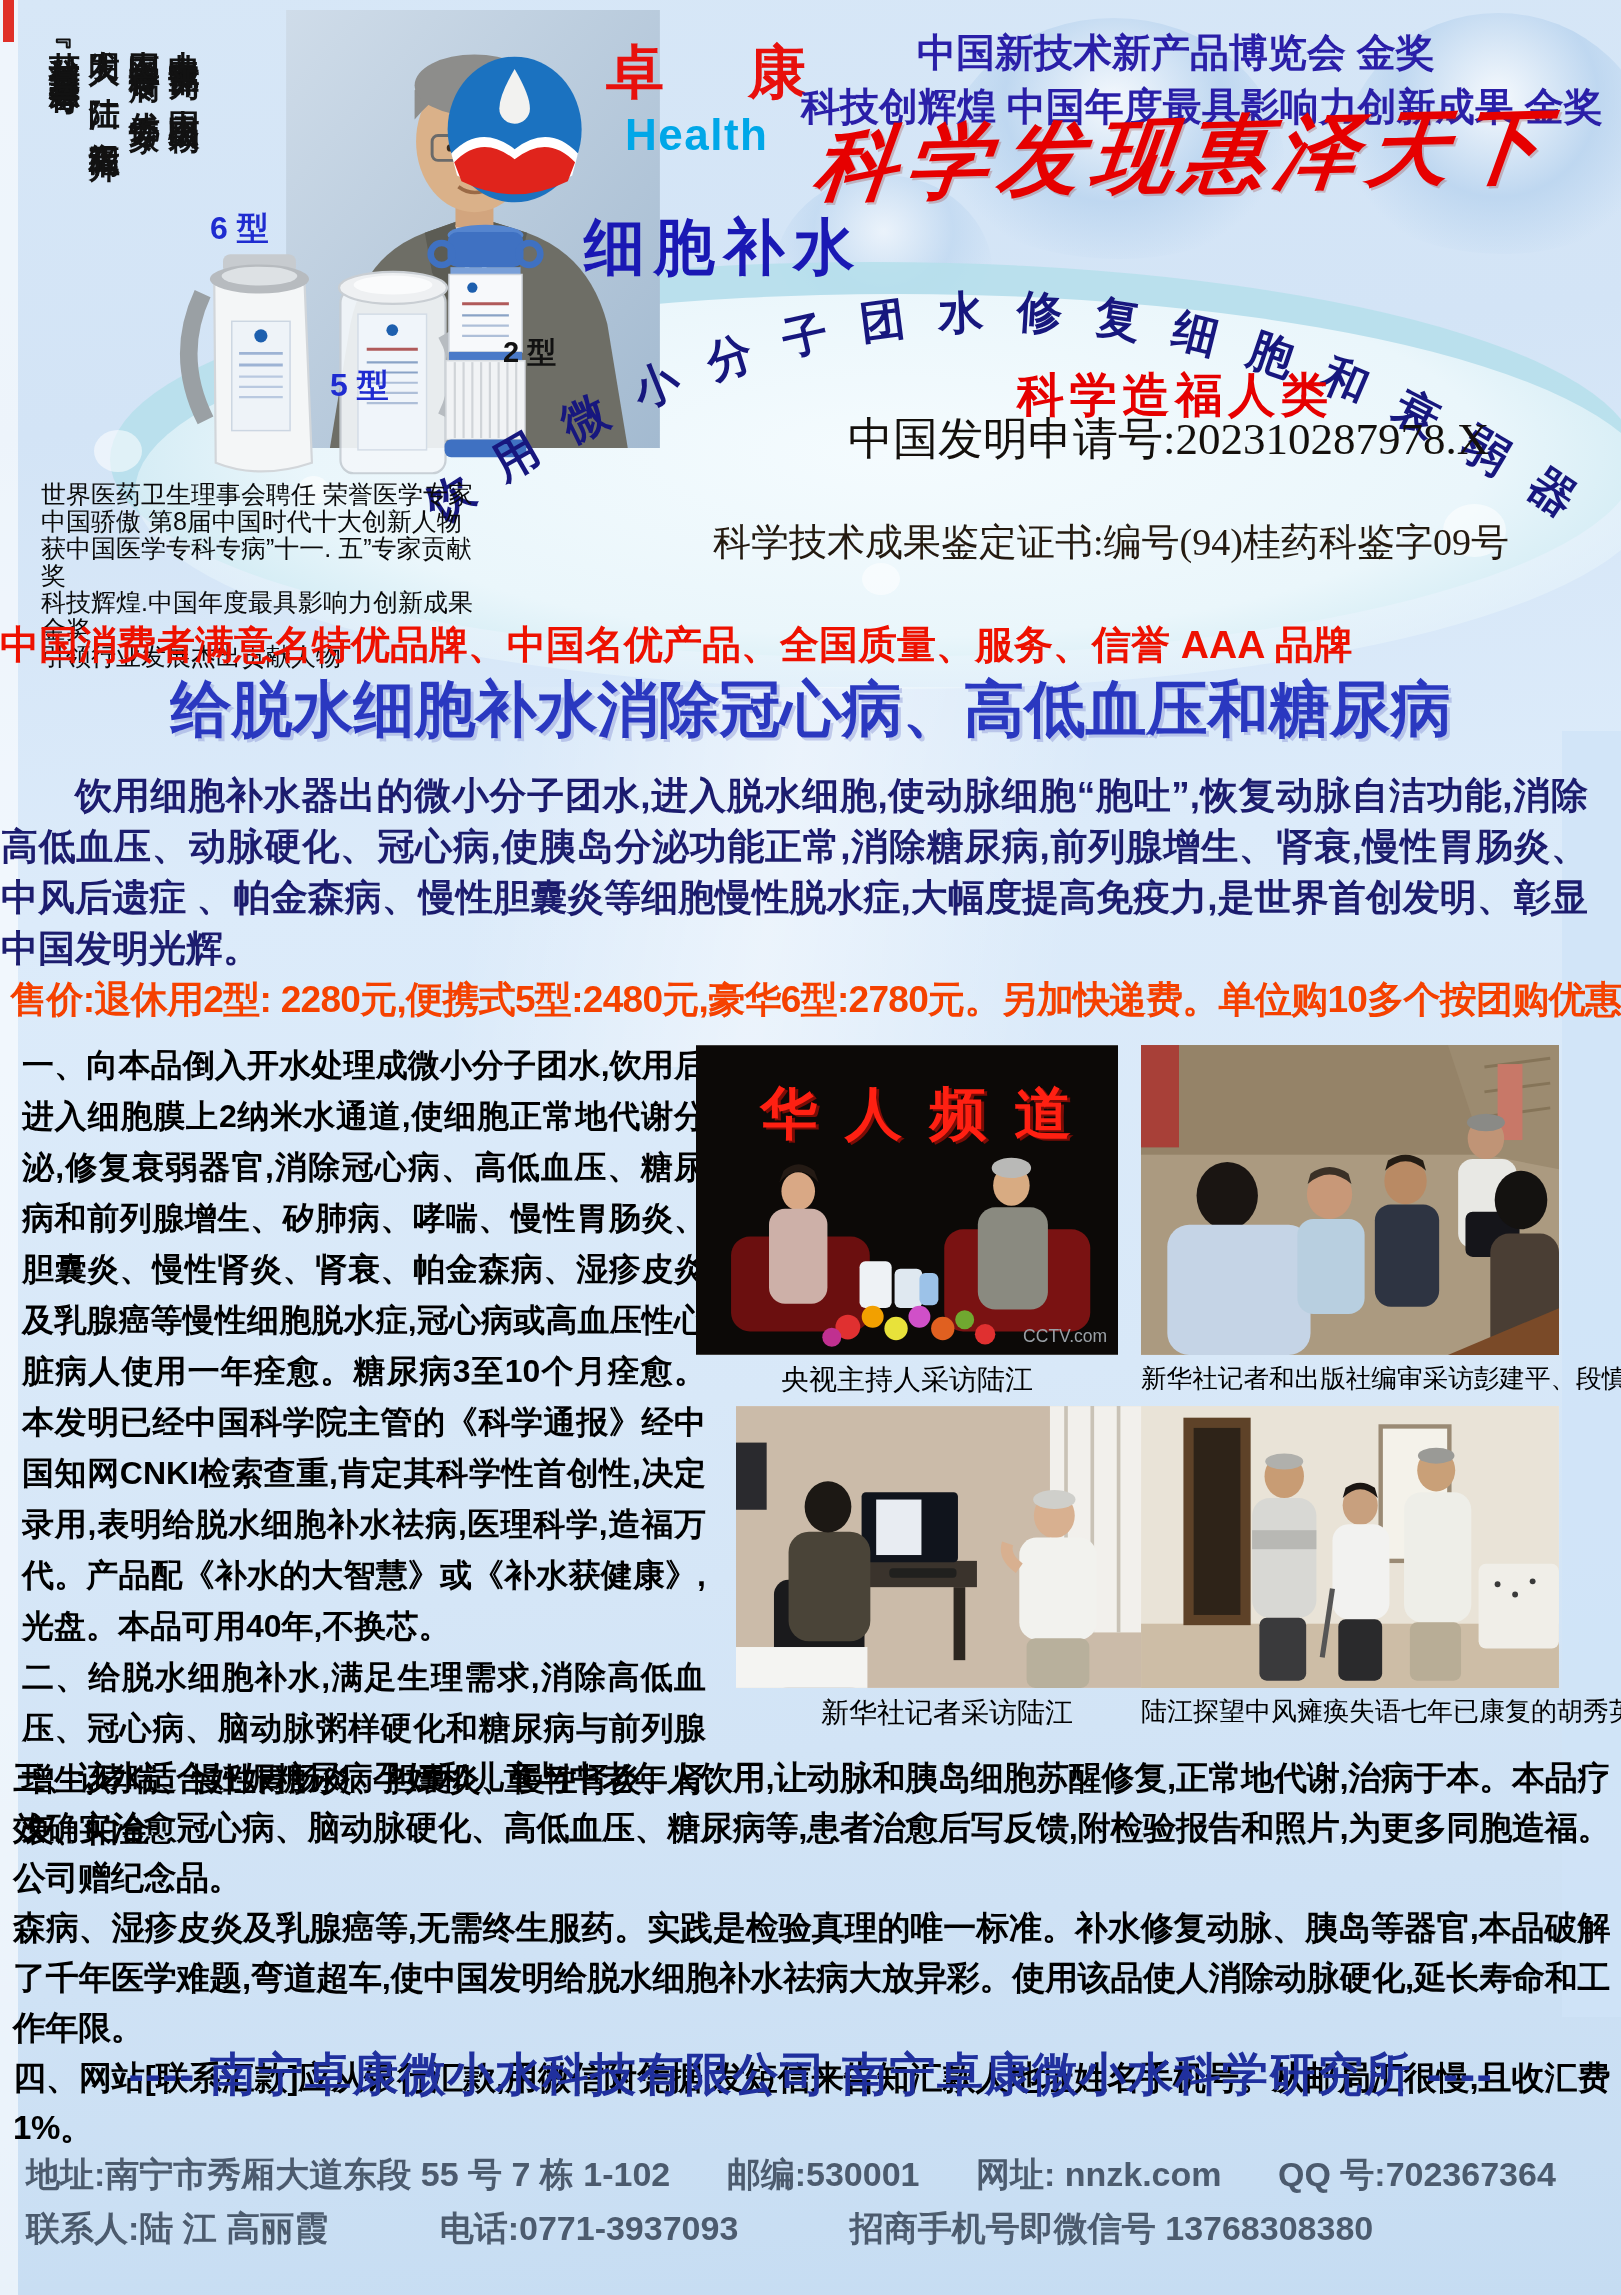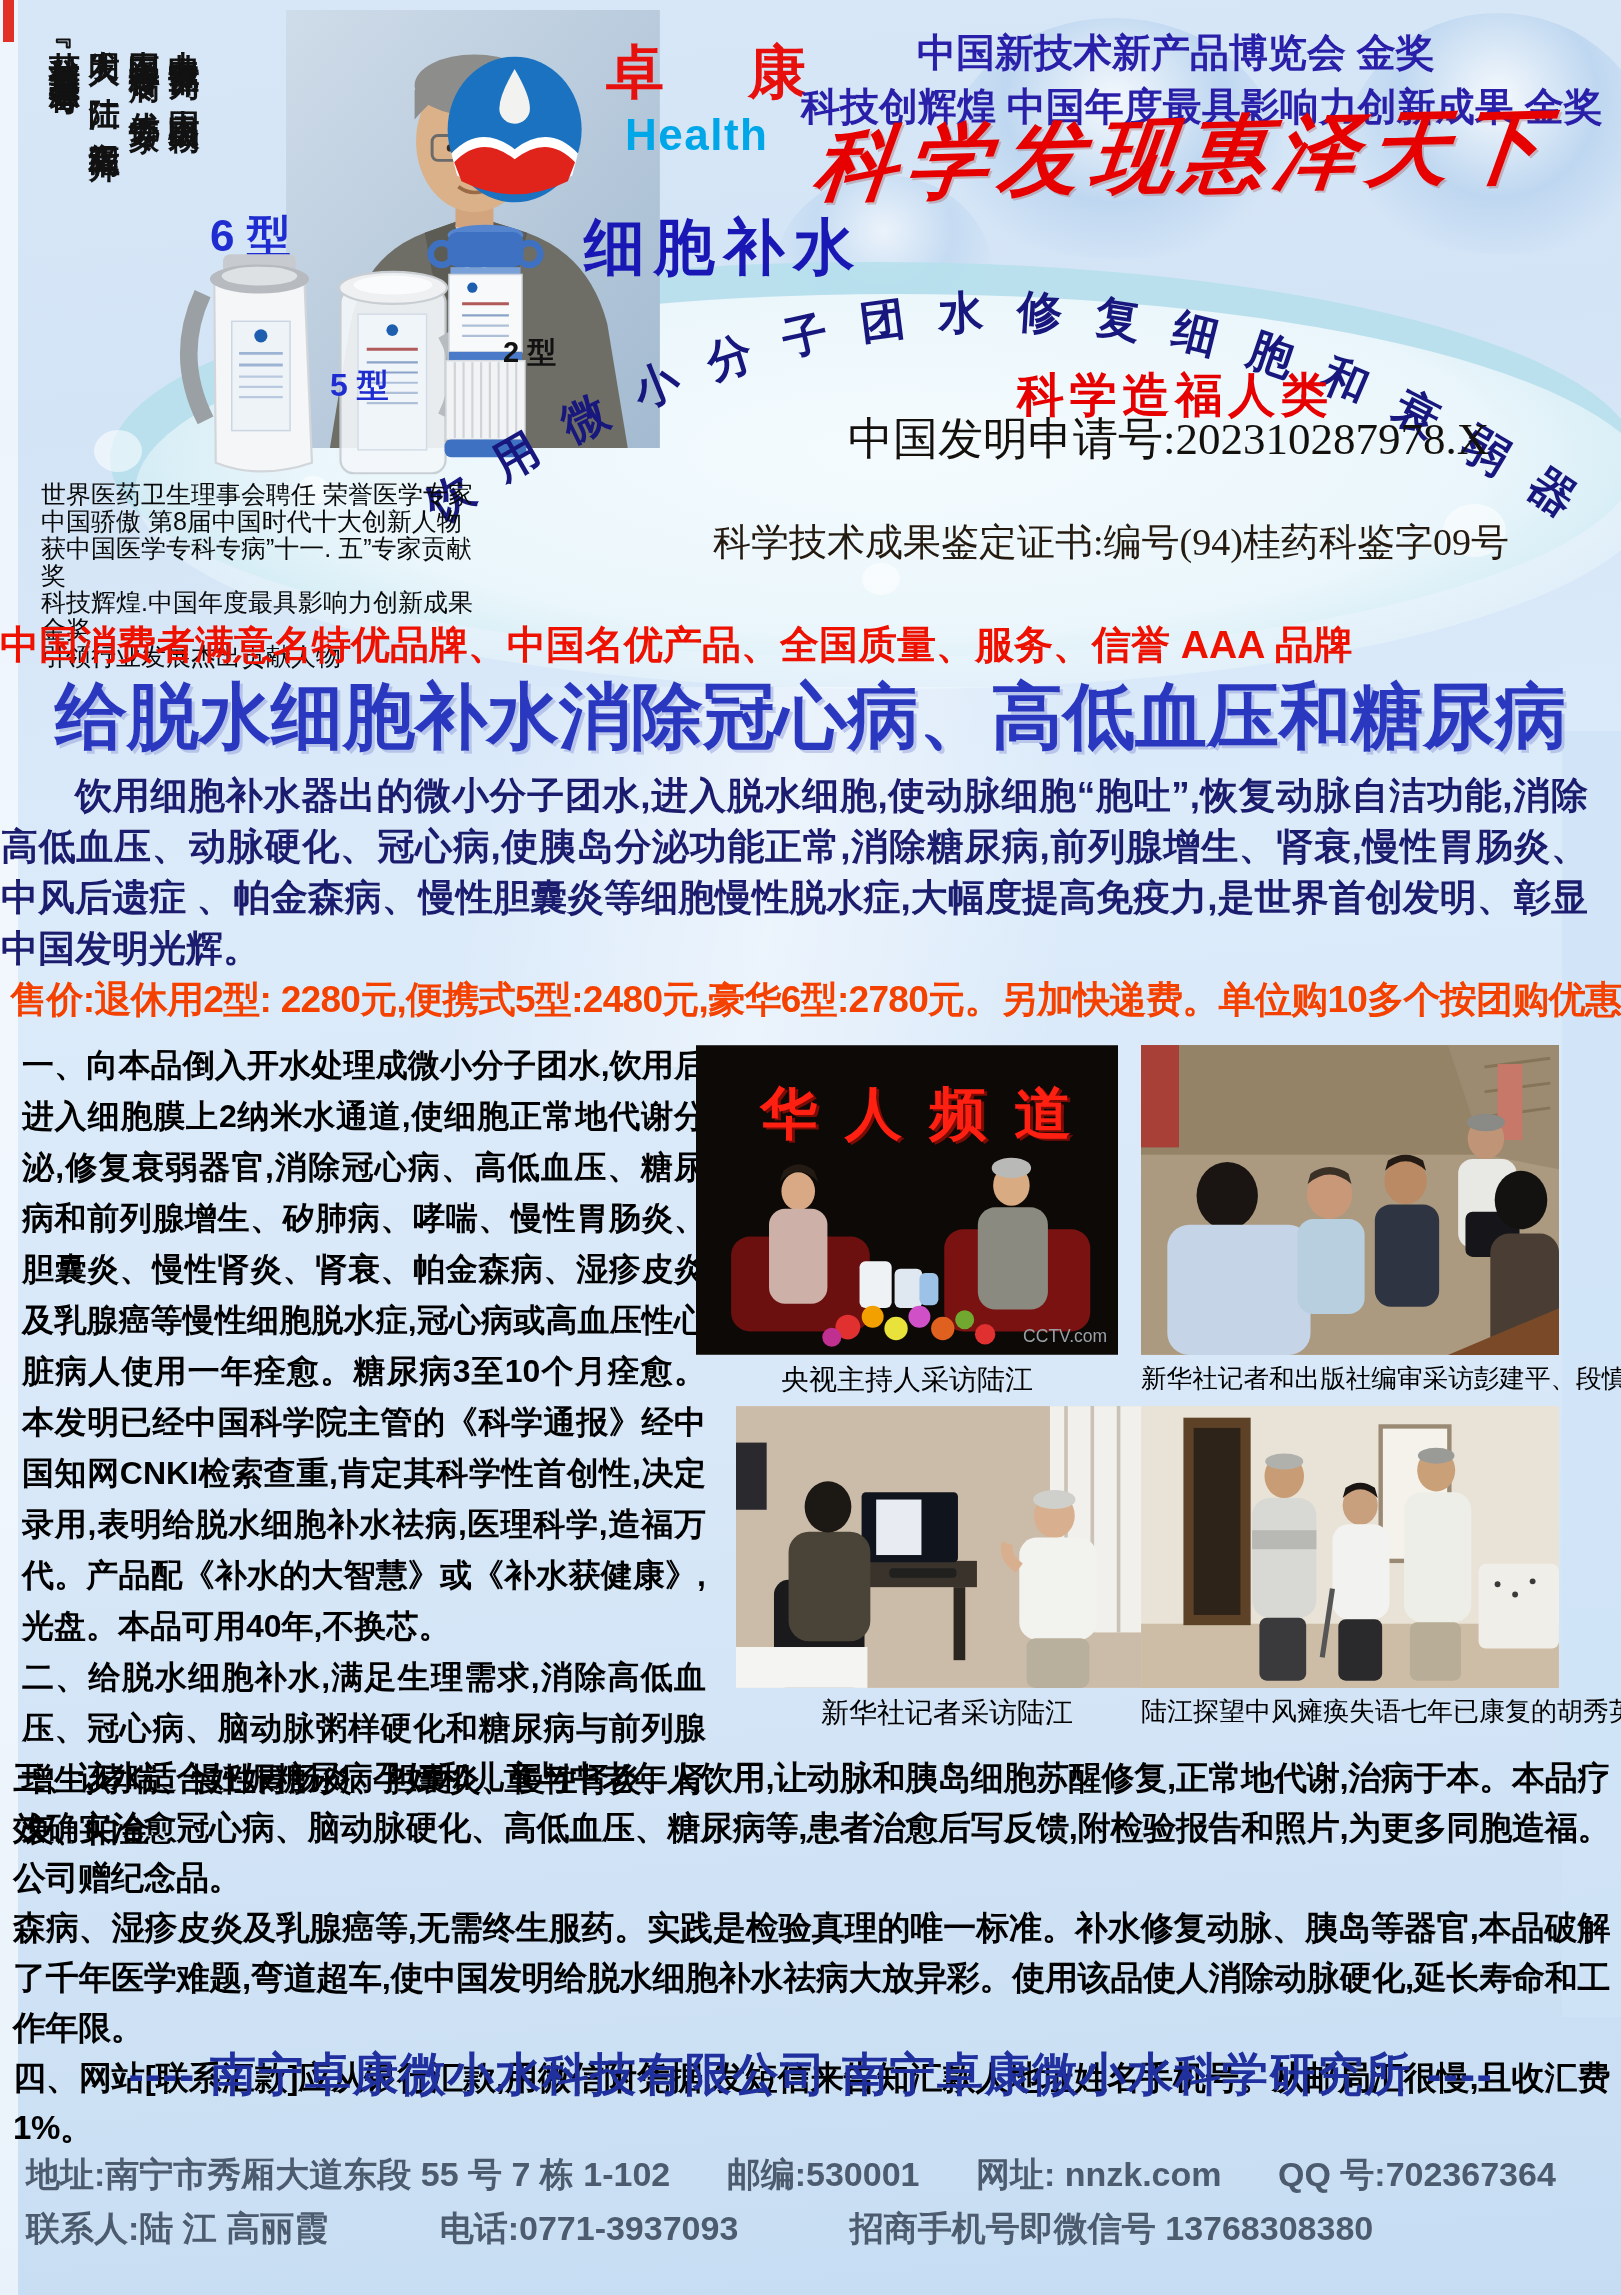--- a/index.html
+++ b/index.html
@@ -25,21 +25,21 @@
   .b4{left:862px;top:563px;width:38px;height:32px;}
   .sheen{left:0;top:687px;width:1622px;height:380px;
     background:linear-gradient(100deg,rgba(255,255,255,0) 30%,rgba(255,255,255,.45) 48%,rgba(255,255,255,0) 66%);}
   .rstrip{left:1562px;top:731px;width:60px;height:1286px;background:#cfe3f7;opacity:.8;}
   
   .vcols{left:41px;top:26px;height:473px;writing-mode:vertical-rl;text-orientation:upright;
     font-family:"Liberation Serif",serif;font-size:31px;font-weight:600;color:#121212;letter-spacing:2.9px;line-height:1.1;}
   .vcols div{margin:0 5.8px;}
   .portrait{left:286px;top:10.2px;width:374px;height:438px;}
   .label-model{font-weight:700;}
-  .lab6{left:210px;top:207px;font-size:44px;color:#1f2cd0;}
+  .lab6{left:210px;top:207px;font-size:32px;color:#1f2cd0;}
   .lab5{left:330px;top:364px;font-size:32px;color:#1f2cd0;z-index:6;}
   .lab2{left:503px;top:333px;font-size:29px;color:#111;z-index:6;}
   .prod{z-index:5;}
   .logo-wrap{left:444px;top:53px;width:142px;height:153px;z-index:4;}
   .brand-zh{left:606px;top:34px;font-size:58px;font-weight:900;color:#e8100c;letter-spacing:34px;white-space:nowrap;}
   .brand-en{left:625px;top:110px;font-size:44px;font-weight:800;color:#00a7e8;letter-spacing:1.5px;}
   .award{font-size:39px;font-weight:700;color:#2a1fa8;white-space:nowrap;}
   .aw1{left:917px;top:26px;}
   .aw2{left:801px;top:80px;}
   .calligraphy{left:815px;top:101px;font-size:82px;font-weight:900;font-style:italic;color:#e60000;
@@ -49,21 +49,21 @@
   .arc-svg{left:0;top:241px;width:1622px;height:409px;z-index:6;}
   .red-slogan{left:1017px;top:364px;font-size:47px;font-weight:900;color:#e60000;letter-spacing:5.8px;z-index:7;}
   .serifline{font-family:"Liberation Serif",serif;text-align:center;white-space:nowrap;z-index:7;}
   .patent{left:745px;top:409px;width:847px;font-size:45px;color:#14100c;}
   .method{left:628px;top:465px;width:972px;font-size:42px;font-weight:800;color:#1414cc;text-align:center;white-space:nowrap;z-index:7;}
   .cert{left:636px;top:517px;width:950px;font-size:38px;color:#241a10;}
   .std{left:570px;top:564px;width:1045px;font-size:38px;color:#0c0c0c;}
   .creds{left:41px;top:481px;width:453px;font-size:25px;line-height:27px;color:#0a0a0a;z-index:7;}
   
   .brandline{left:0;top:618px;width:1282px;font-size:39px;font-weight:800;color:#ee1100;white-space:nowrap;z-index:8;}
-  .headline{left:0;top:669px;width:1622px;text-align:center;font-size:72px;font-weight:900;color:#2a38c0;
+  .headline{left:0;top:669px;width:1622px;text-align:center;font-size:61px;font-weight:900;color:#2a38c0;
     white-space:nowrap;text-shadow:2.9px 2.9px 0 rgba(130,140,210,.4);z-index:8;}
   .intro{left:1px;top:770px;width:1587px;font-size:37px;line-height:51px;font-weight:700;
     color:#1c1c6e;text-align:justify;text-indent:2em;z-index:8;}
   .price{left:10.2px;top:975px;width:1607px;font-size:37px;font-weight:800;color:#f54100;white-space:nowrap;letter-spacing:-0.7px;z-index:8;}
   
   .colL{left:22px;top:1040px;width:684px;font-size:32px;line-height:51px;font-weight:700;color:#000;text-align:justify;z-index:8;}
   .colL p{margin:0;}
   figure{margin:0;padding:0;z-index:8;}
   figure svg{display:block;background:#fff;}
   figcaption{text-align:center;font-family:"Liberation Serif",serif;font-size:28px;color:#000;margin-top:5.8px;white-space:nowrap;}

